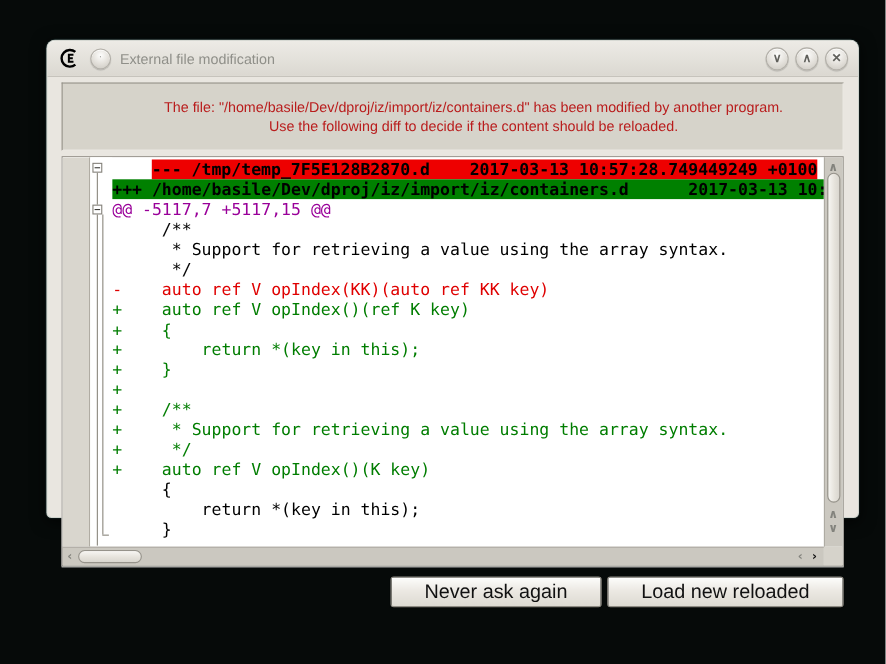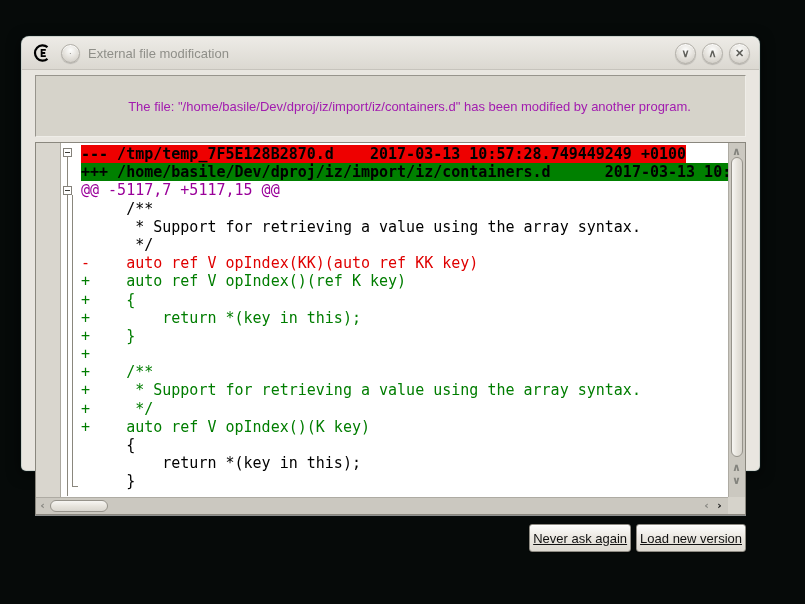--- a/index.html
+++ b/index.html
@@ -3,21 +3,21 @@
 <meta charset="utf-8">
 <style>
   html,body{margin:0;padding:0;}
   body{
     width:805px;height:604px;position:relative;overflow:hidden;
     background:#060a09;
     font-family:"Liberation Sans", sans-serif;
   }
   
   .window{
-    position:absolute;left:21px;top:36px;width:739px;height:435px;
+    position:absolute;left:42px;top:36px;width:739px;height:435px;
     background:#E9E6E0;
     border:1px solid #15514e22;
     border-radius:8px 8px 5px 5px;
     box-shadow:0 0 0 1px rgba(10,20,20,.9), 0 3px 14px rgba(0,0,0,.7), inset 0 1px 0 rgba(255,255,255,.75);
     box-sizing:border-box;
   }
   .titlebar{
     position:absolute;left:0;top:0;right:0;height:33px;
     display:flex;align-items:center;gap:8px;padding:0 9px;
     background:linear-gradient(#EDEBE6,#DBD8D1);
@@ -38,21 +38,21 @@
   .menu-btn{width:19px;height:19px;font-size:6px;color:#8a8a84;}
   .title-text{flex:1;color:#8f8f89;font-size:13px;white-space:nowrap;overflow:hidden;}
   .win-controls{display:flex;gap:6px;}
   
   .msg-panel{
     position:absolute;left:13px;right:13px;top:38px;height:62px;
     background:#D6D3CA;
     border:1px solid;border-color:#97948c #efede8 #efede8 #97948c;
     box-sizing:border-box;
     display:flex;flex-direction:column;align-items:center;justify-content:center;
-    color:#a21caf;font-size:13px;line-height:17px;text-align:center;padding-left:38px;
+    color:#b91c1c;font-size:13px;line-height:17px;text-align:center;padding-left:38px;
   }
   
   .diff-panel{
     position:absolute;left:13px;right:13px;top:105px;height:373px;
     background:#fff;
     border:1px solid;border-color:#8a877e #8a877e #8a877e #8a877e;
     box-shadow:0 1px 0 rgba(255,255,255,.55);
     box-sizing:border-box;
   }
   .viewport{position:absolute;left:0;top:0;right:17px;bottom:17px;overflow:hidden;background:#fff;}
@@ -66,21 +66,21 @@
   .fold-line{position:absolute;width:1px;background:#8a877d;}
   .fold-corner{position:absolute;height:1px;background:#8a877d;}
   .code{
     position:absolute;left:45px;top:0;right:0;bottom:0;overflow:hidden;
     font-family:"DejaVu Sans Mono","Liberation Mono",monospace;
     font-size:15px;line-height:18.2px;padding-top:2px;
     color:#000;white-space:pre;
   }
   .dline{height:18.2px;}
   .dline span{display:inline-block;height:18.2px;}
-  .t-file-removed span{background:var(--removed-bg);color:#000;font-weight:bold;}
+  .t-file-removed span{background:var(--removed-bg);color:#000;font-weight:bold;margin-left:36px;}
   .t-file-added span{background:var(--added-bg);color:#000;font-weight:bold;padding-right:120px;}
   .t-hunk span{color:var(--hunk);font-weight:normal;}
   .t-removed span{color:var(--removed-text);font-weight:normal;}
   .t-added span{color:var(--added-text);font-weight:normal;}
   .t-context span{color:#000;}
   
   .vscroll{
     position:absolute;top:0;right:0;bottom:17px;width:17px;
     background:#CBC8C0;border-left:1px solid #aeaba3;box-sizing:border-box;
   }
@@ -104,26 +104,26 @@
     color:#83837d;font-size:11px;font-weight:bold;line-height:1;
     font-family:"DejaVu Sans",sans-serif;
   }
   .sb-arrow.dark{color:#111;}
   
   .btn-row{
     position:absolute;left:13px;right:13px;top:487px;height:28px;
     display:flex;justify-content:flex-end;gap:5px;
   }
   .push-btn{
-    height:28px;padding:0 3px;
+    height:28px;padding:0 30px;
     border:1px solid #8e8b83;border-radius:3px;
     background:linear-gradient(#FDFDFC,#ECE9E3 45%,#DDDAD2);
     box-shadow:inset 0 1px 0 rgba(255,255,255,.85), 0 1px 1px rgba(0,0,0,.18);
-    font-family:"Liberation Sans",sans-serif;font-size:13px;color:#111;
-    display:flex;align-items:center;box-sizing:border-box;text-decoration:underline;
+    font-family:"Liberation Sans",sans-serif;font-size:18px;color:#111;
+    display:flex;align-items:center;box-sizing:border-box;
   }
 </style>
 </head>
 <body>
 
 <div class="window">
 
   <div class="titlebar">
     <span class="app-icon">
       <svg width="20" height="20" viewBox="0 0 20 20">
@@ -135,20 +135,21 @@
     <span class="title-text">External file modification</span>
     <span class="win-controls">
       <span class="circle-btn">∨</span>
       <span class="circle-btn">∧</span>
       <span class="circle-btn">✕</span>
     </span>
   </div>
 
   <div class="msg-panel">
     <div>The file: "/home/basile/Dev/dproj/iz/import/iz/containers.d" has been modified by another program.</div>
+    <div>Use the following diff to decide if the content should be reloaded.</div>
   </div>
 
   <div class="diff-panel">
     <div class="viewport">
       <div class="gutter"></div>
       <div class="foldcol">
         <div class="fold-box" style="top:5px"></div>
         <div class="fold-line" style="left:6px;top:14px;height:339px"></div>
         <div class="fold-box" style="top:43px"></div>
         <div class="fold-line" style="left:11px;top:52px;height:291px"></div>
@@ -168,16 +169,16 @@
       <span class="sb-arrow" style="left:0;top:1px">‹</span>
       <div class="h-thumb"></div>
       <span class="sb-arrow" style="right:15px;top:1px">‹</span>
       <span class="sb-arrow dark" style="right:2px;top:1px">›</span>
     </div>
     <div class="sb-corner"></div>
   </div>
 
   <div class="btn-row">
     <button class="push-btn">Never ask again</button>
-    <button class="push-btn">Load new version</button>
+    <button class="push-btn">Load new reloaded</button>
   </div>
 
 </div>
 
 </body></html>

